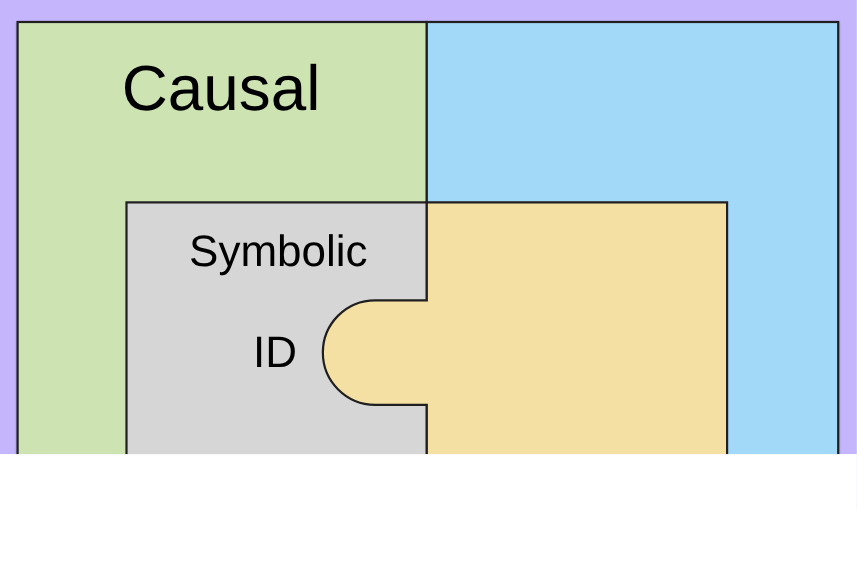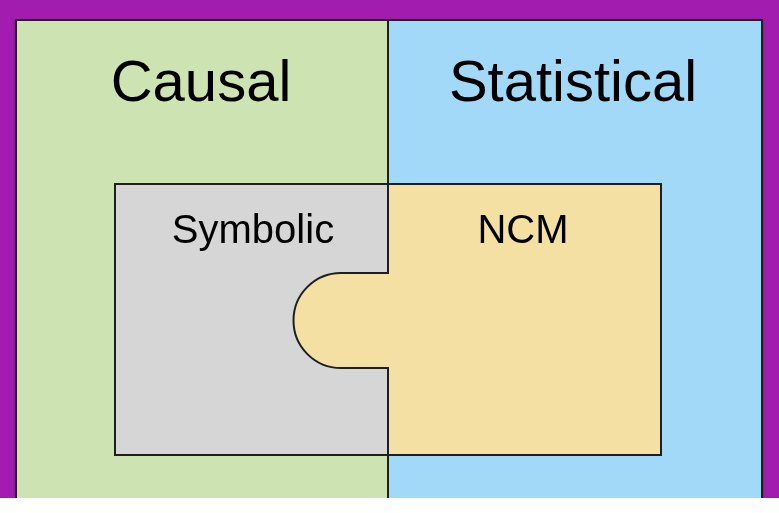--- a/index.html
+++ b/index.html
@@ -3,22 +3,22 @@
 <meta charset="utf-8">
 <style>
   html, body {
     margin: 0;
     padding: 0;
     background: #ffffff;
   }
   .canvas {
     position: relative;
     width: 779px;
-    height: 498px;
-    background: #a21caf;
+    height: 413px;
+    background: #c4b5fd;
     overflow: hidden;
     font-family: "Liberation Sans", sans-serif;
   }
   .shapes-svg {
     position: absolute;
     left: 0;
     top: 0;
     filter: drop-shadow(0px 1px 1px rgba(0,0,0,0.30));
   }
   .label {
@@ -54,21 +54,20 @@
 
     <rect x="388" y="20" width="374" height="479" stroke-width="2" fill="#a3d9f8" stroke="#1f1f1f"></rect>
 
     <rect x="115" y="184" width="273" height="271" stroke-width="2" fill="#d6d6d6" stroke="#1f1f1f"></rect>
 
     <path d="M388 184 H661 V455 H388 V368 H341 A47.5 47.5 0 0 1 341 273 H388 Z" stroke-width="2" fill="#f4e0a2" stroke="#1f1f1f"></path>
   </svg>
 
   <div class="label header pos-causal">Causal</div>
 
-  <div class="label header pos-statistical">Statistical</div>
 
   <div class="label inner pos-symbolic">Symbolic</div>
 
+  <div class="label inner pos-id">ID</div>
 
-  <div class="label inner pos-ncm">NCM</div>
 
 
 </div>
 
 </body></html>

